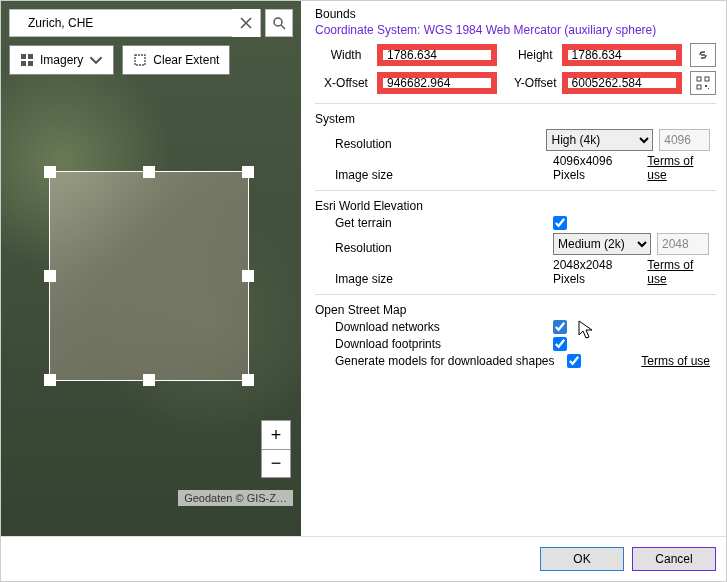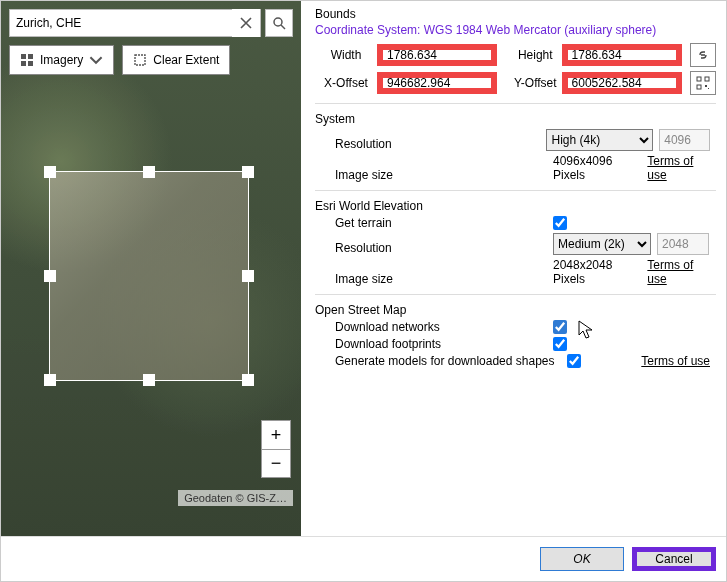--- a/index.html
+++ b/index.html
@@ -5,21 +5,21 @@
   * { box-sizing: border-box; margin: 0; padding: 0; font-family: "Segoe UI", Tahoma, sans-serif; font-size: 12px; }
   body { width: 727px; height: 582px; background: #fff; display: flex; flex-direction: column; border: 1px solid #ccc; }
   .main { flex: 1; display: flex; overflow: hidden; }
   .map-pane { width: 300px; position: relative; background: linear-gradient(135deg,#3b4a38,#4a5a46); }
   .map-bg { position:absolute; inset:0; background:
     radial-gradient(circle at 20% 30%, #6b7a58, transparent 25%),
     radial-gradient(circle at 70% 60%, #525f48, transparent 30%),
     linear-gradient(180deg,#4d5b45,#3a4636); filter: contrast(1.05); }
   .search-row { position:absolute; top:8px; left:8px; right:8px; display:flex; gap:4px; }
   .search-box { flex:1; display:flex; align-items:center; background:#fff; border:1px solid #bbb; height:28px; }
-  .search-box input { flex:1; border:none; outline:none; padding:0 6px; font-size:12px; background:transparent; }
+  .search-box input { flex:1; border:none; outline:none; padding:0 6px; font-size:12px; background:transparent;margin-left:12px; }
   .icon-btn { width:28px; height:28px; display:flex; align-items:center; justify-content:center; cursor:pointer; background:#fff; border:1px solid #bbb; border-left:none; }
   .icon-x, .icon-mag { width:14px; height:14px; }
   .toolbar-row { position:absolute; top:44px; left:8px; display:flex; gap:8px; }
   .tb-btn { display:flex; align-items:center; gap:6px; background:#fff; border:1px solid #888; height:30px; padding:0 10px; cursor:pointer; }
   .tb-btn svg { width:14px; height:14px; }
   .selection { position:absolute; left:48px; top:170px; width:200px; height:210px; border:1px solid #fff; background:rgba(180,180,170,0.15); }
   .sel-inner { position:absolute; inset:0; background:
      linear-gradient(135deg,#b7b2a0 0%, #8f8c78 40%, #7d7a66 100%);
      opacity:0.55; }
   .handle { position:absolute; width:12px; height:12px; background:#fff; }
@@ -45,22 +45,22 @@
   .form-row { display:flex; align-items:flex-end; margin:3px 6px; }
   .form-row .lbl { width:218px; }
   .sel { border:1px solid #7a7a7a; height:22px; font-size:12px; }
   .disabled-box { border:1px solid #bbb; height:22px; width:52px; color:#888; background:#f6f6f6; padding:0 4px; margin-left:6px; display:flex; align-items:center; }
   .textval { font-size:12px; }
   .terms { color:#000; text-decoration:underline; margin-left:8px; cursor:pointer; }
   .form-right { display:flex; align-items:center; flex:1; }
   .form-right .spacer { flex:1; }
   .chk { width:14px; height:14px; }
   .footer { border-top:1px solid #ddd; padding:10px; display:flex; justify-content:flex-end; gap:8px; }
-  .btn { width:84px; height:24px; border:5px solid #6d28d9; background:#e1e1e1; cursor:pointer; }
-  .btn.primary { border:1.5px solid #2f7bd4;font-style:italic; }
+  .btn { width:84px; height:24px; border:1px solid #6d28d9; background:#e1e1e1; cursor:pointer; }
+  .btn.primary { border:1.5px solid #2f7bd4; }
   .cursor { position:absolute; left:578px; top:320px; width:16px; height:20px; pointer-events:none; }
 </style>
 </head>
 <body>
 
 <div class="main">
   <div class="map-pane">
     <div class="map-bg"></div>
 
     <div class="search-row">

